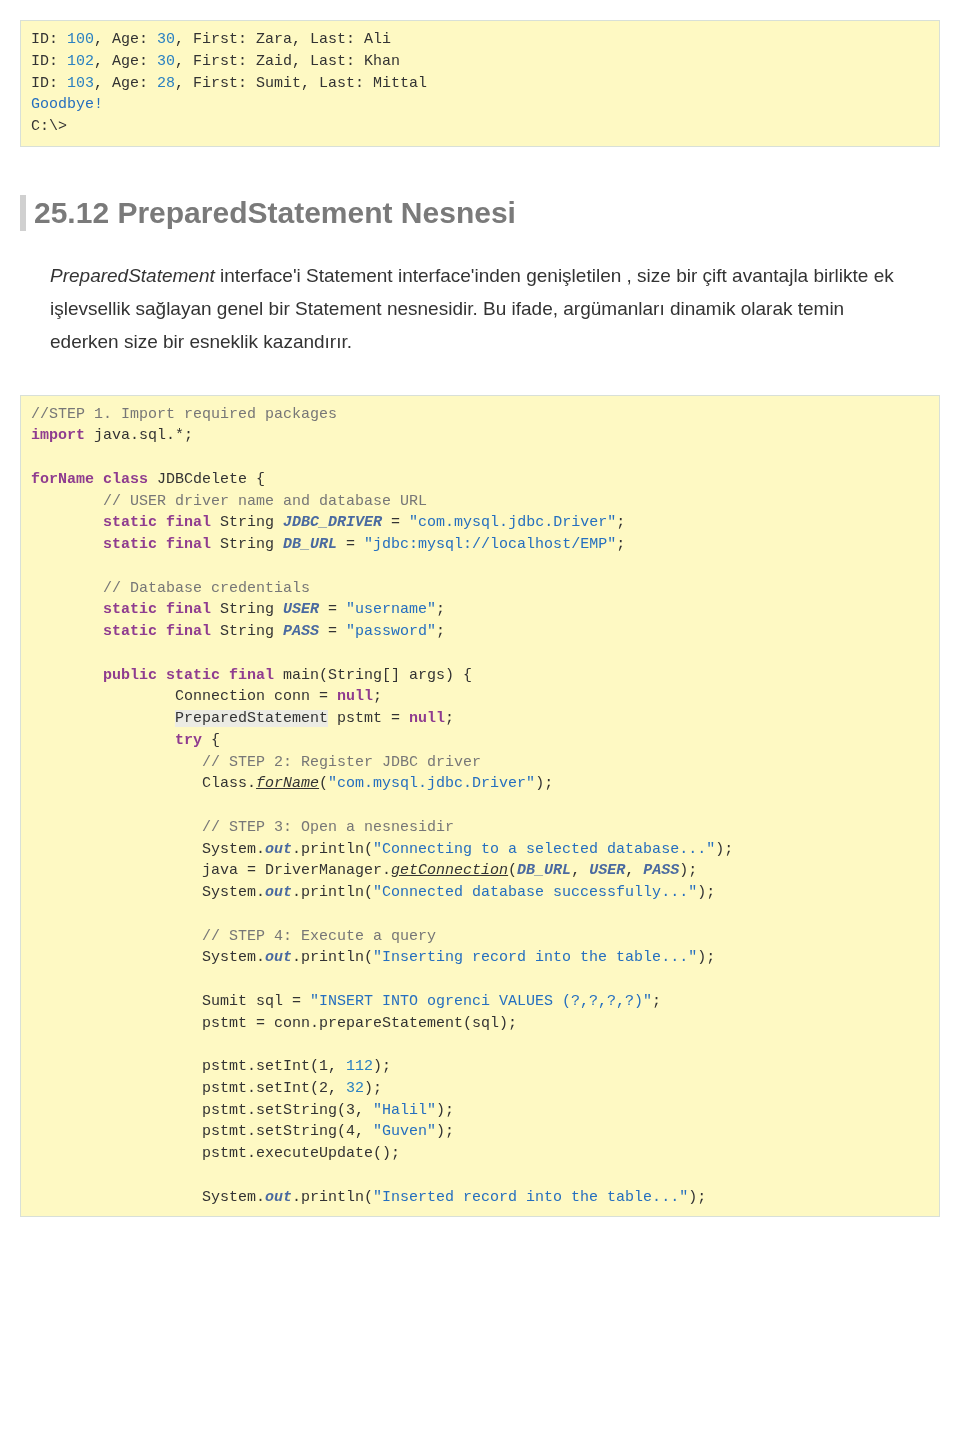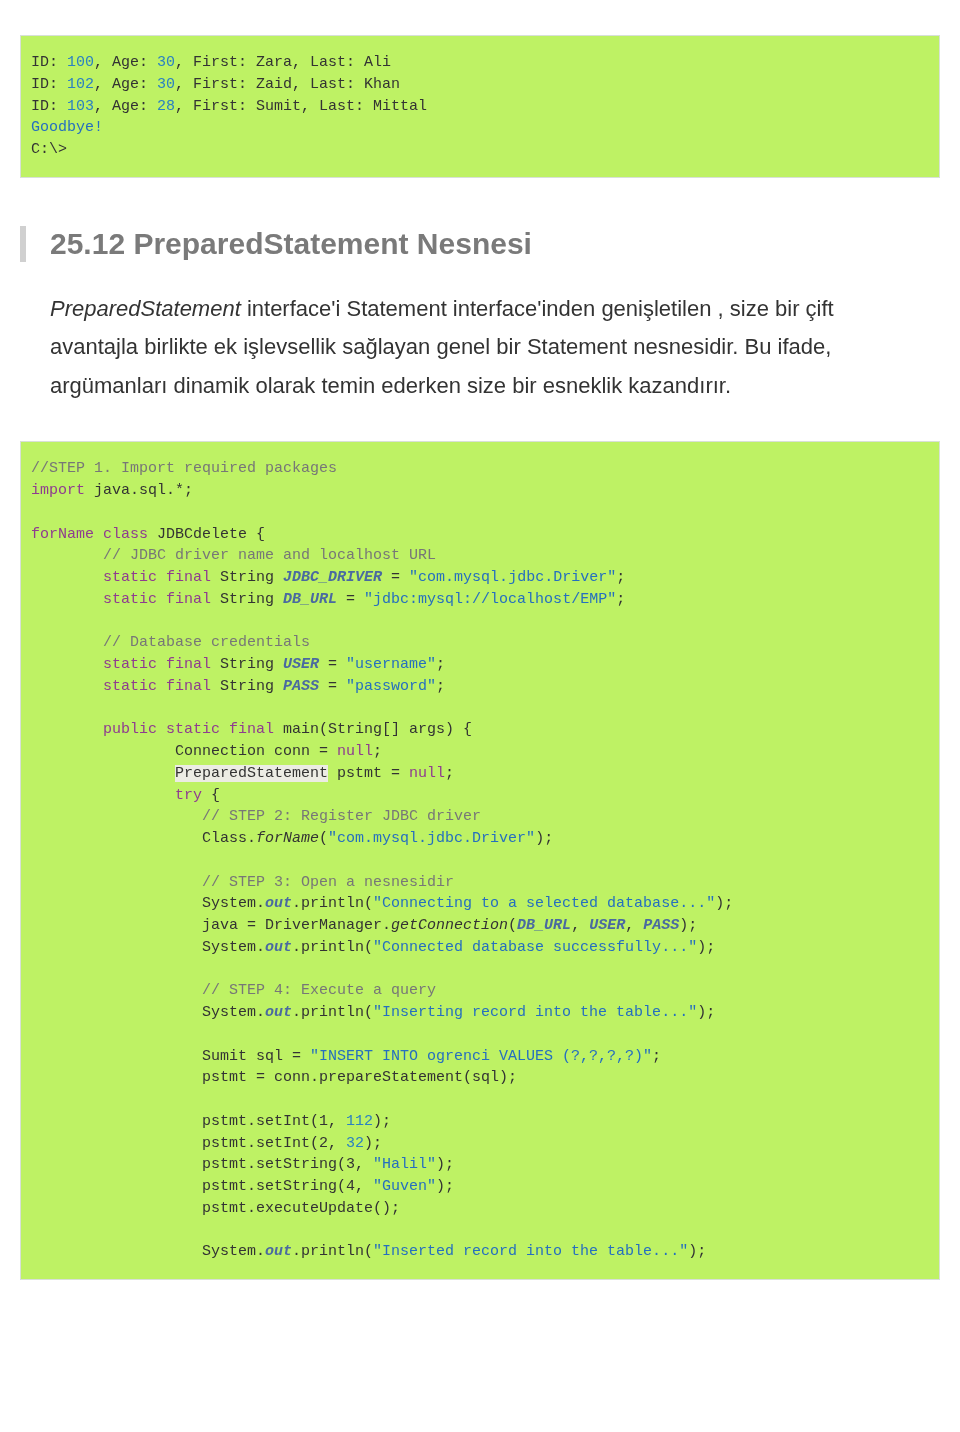--- a/index.html
+++ b/index.html
@@ -6,72 +6,71 @@
     margin: 0;
     padding: 20px;
     background: #ffffff;
     font-family: Arial, Helvetica, sans-serif;
     font-size: 16px;
     color: #333;
     width: 920px;
   }
   .code-box {
     border: 1px solid #d8e0d8;
-    background: #bef264;
-    padding: 16px 10px;
+    background: #fef9c3;
+    padding: 8px 10px;
     font-family: Consolas, "Courier New", monospace;
     font-size: 15px;
     line-height: 1.45;
     white-space: pre;
     overflow: hidden;
-    margin-top: 15px;
   }
   h2 {
     color: #7a7a7a;
     font-size: 30px;
     font-weight: bold;
     margin: 48px 0 28px 0;
     border-left: 6px solid #d0d0d0;
-    padding-left: 24px;
+    padding-left: 8px;
     line-height: 1.2;
   }
   .para {
     margin: 0 30px 36px 30px;
-    font-size: 22px;
+    font-size: 19px;
     line-height: 1.75;
     color: #333;
   }
   .para .em { font-style: italic; }
   
   .str { color: #256fbf; }
-  .kw  { color: #8f3c8f; font-weight: normal; }
+  .kw  { color: #8f3c8f; font-weight: bold; }
   .field { color: #4a6aa0; font-style: italic; font-weight: bold; }
   .lit { color: #2a81c2; }
   .com { color: #777777; }
-  .method-it { font-style: italic; }
+  .method-it { font-style: italic; text-decoration: underline; }
   .hl { background: #ecece4; }
 </style>
 </head>
 <body>
 
 <div class="code-box"><span>ID: </span><span class="lit">100</span><span>, Age: </span><span class="lit">30</span><span>, First: Zara, Last: Ali</span>
 <span>ID: </span><span class="lit">102</span><span>, Age: </span><span class="lit">30</span><span>, First: Zaid, Last: Khan</span>
 <span>ID: </span><span class="lit">103</span><span>, Age: </span><span class="lit">28</span><span>, First: Sumit, Last: Mittal</span>
 <span class="str">Goodbye!</span>
 <span>C:\&gt;</span></div>
 
 <h2>25.12 PreparedStatement Nesnesi</h2>
 
 <p class="para"><span class="em">PreparedStatement</span><span> interface'i Statement interface'inden genişletilen , size bir çift avantajla birlikte ek işlevsellik sağlayan genel bir Statement nesnesidir. Bu ifade, argümanları dinamik olarak temin ederken size bir esneklik kazandırır.</span></p>
 
 <div class="code-box"><span class="com">//STEP 1. Import required packages</span>
 <span class="kw">import</span><span> java.sql.*;</span>
 <span></span>
 <span class="kw">forName class</span><span> JDBCdelete {</span>
-<span class="com">        // JDBC driver name and localhost URL</span>
+<span class="com">        // USER driver name and database URL</span>
 <span>        </span><span class="kw">static final</span><span> String </span><span class="field">JDBC_DRIVER</span><span> = </span><span class="str">"com.mysql.jdbc.Driver"</span><span>;</span>
 <span>        </span><span class="kw">static final</span><span> String </span><span class="field">DB_URL</span><span> = </span><span class="str">"jdbc:mysql://localhost/EMP"</span><span>;</span>
 <span></span>
 <span class="com">        // Database credentials</span>
 <span>        </span><span class="kw">static final</span><span> String </span><span class="field">USER</span><span> = </span><span class="str">"username"</span><span>;</span>
 <span>        </span><span class="kw">static final</span><span> String </span><span class="field">PASS</span><span> = </span><span class="str">"password"</span><span>;</span>
 <span></span>
 <span>        </span><span class="kw">public static final</span><span> main(String[] args) {</span>
 <span>                Connection conn = </span><span class="kw">null</span><span>;</span>
 <span>                </span><span class="hl">PreparedStatement</span><span> pstmt = </span><span class="kw">null</span><span>;</span>

